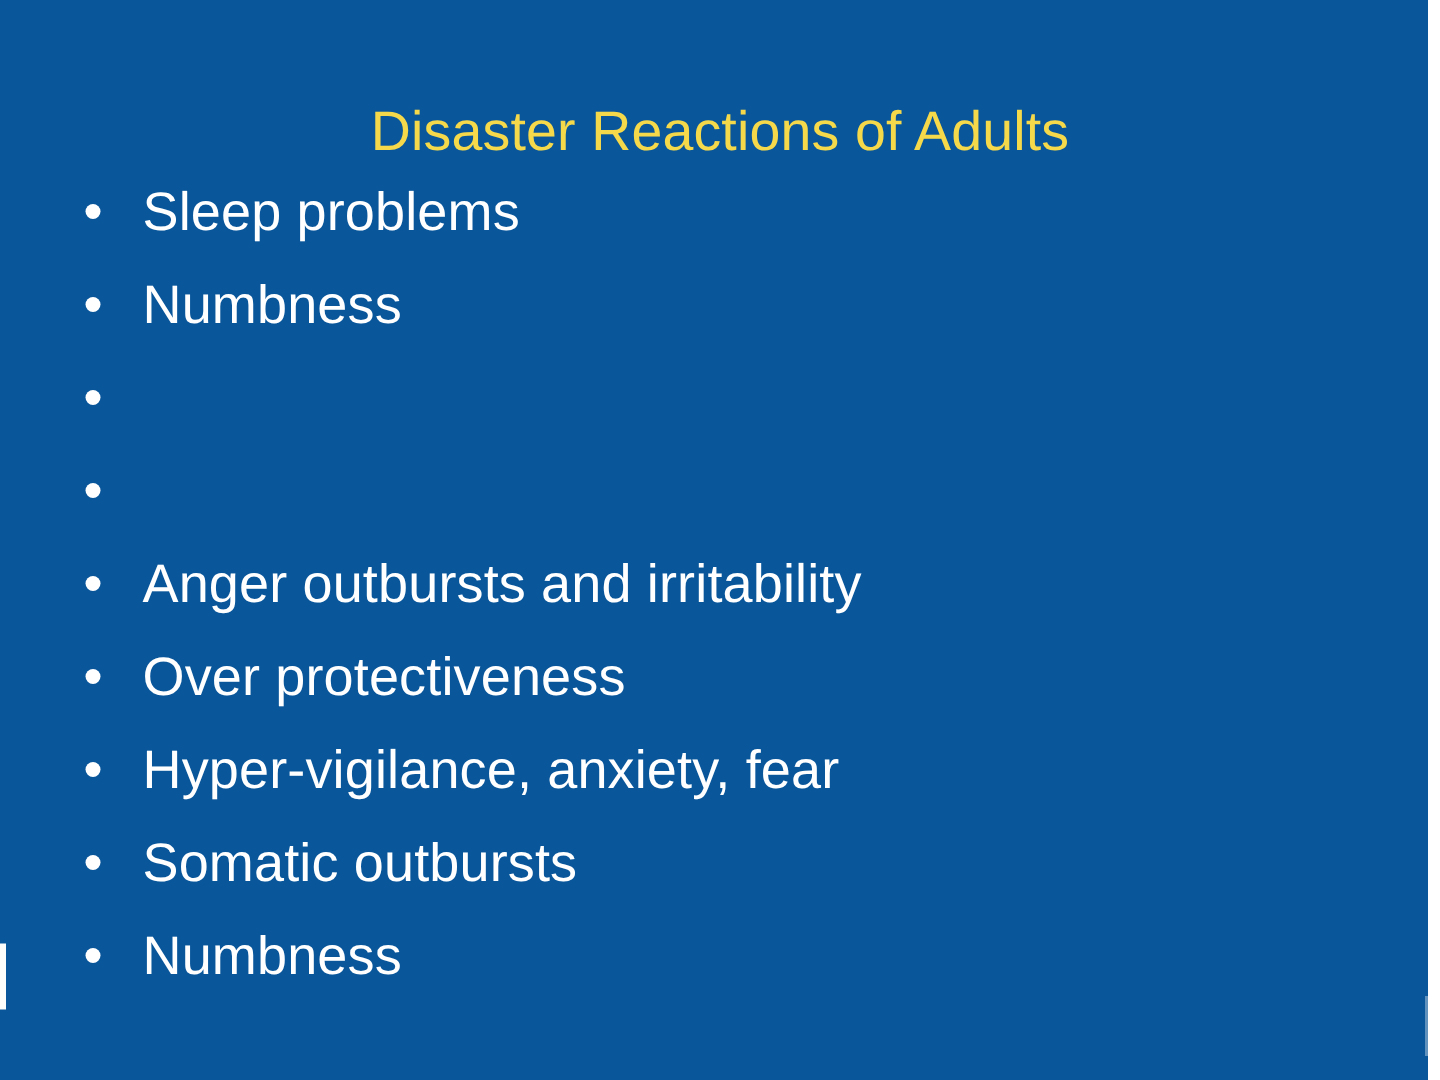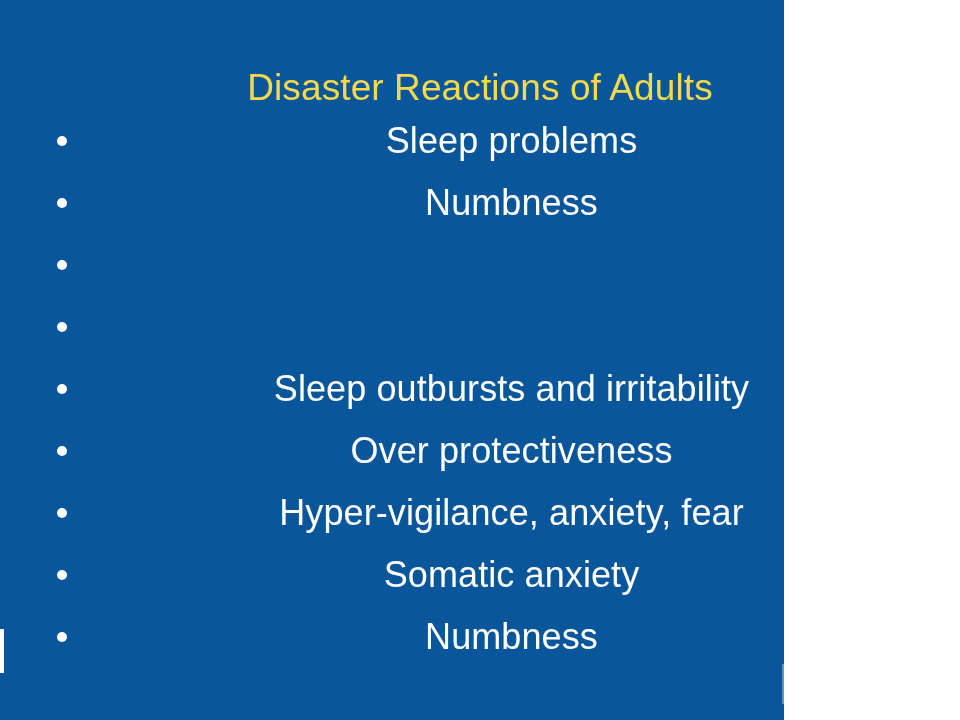--- a/index.html
+++ b/index.html
@@ -10,21 +10,21 @@
   body {
     width: 960px;
     height: 720px;
     overflow: hidden;
     font-family: "Liberation Sans", sans-serif;
     background: #ffffff;
   }
 
   .slide {
     position: relative;
-    width: 784px;
+    width: 952px;
     height: 720px;
     background: #09569b;
     box-sizing: border-box;
     overflow: hidden;
   }
 
   
   .slide-title {
     position: absolute;
     left: 0;
@@ -49,21 +49,20 @@
     padding: 0;
     list-style: none;
   }
 
   .bullet-item {
     position: relative;
     height: 62px;
     display: flex;
     align-items: center;
     padding-left: 47px;
-    justify-content: center;
   }
 
   .bullet-marker {
     position: absolute;
     left: 9px;
     top: 50%;
     width: 10px;
     height: 10px;
     margin-top: -5px;
     border-radius: 50%;
@@ -119,36 +118,36 @@
     <li class="bullet-item">
       <span class="bullet-marker"></span>
     </li>
 
     <li class="bullet-item">
       <span class="bullet-marker"></span>
     </li>
 
     <li class="bullet-item">
       <span class="bullet-marker"></span>
-      <span class="bullet-text">Sleep outbursts and irritability</span>
+      <span class="bullet-text">Anger outbursts and irritability</span>
     </li>
 
     <li class="bullet-item">
       <span class="bullet-marker"></span>
       <span class="bullet-text">Over protectiveness</span>
     </li>
 
     <li class="bullet-item">
       <span class="bullet-marker"></span>
       <span class="bullet-text">Hyper-vigilance, anxiety, fear</span>
     </li>
 
     <li class="bullet-item">
       <span class="bullet-marker"></span>
-      <span class="bullet-text">Somatic anxiety</span>
+      <span class="bullet-text">Somatic outbursts</span>
     </li>
 
     <li class="bullet-item">
       <span class="bullet-marker"></span>
       <span class="bullet-text">Numbness</span>
     </li>
 
   </ul>
 
   <div class="edge-artifact-left"></div>

